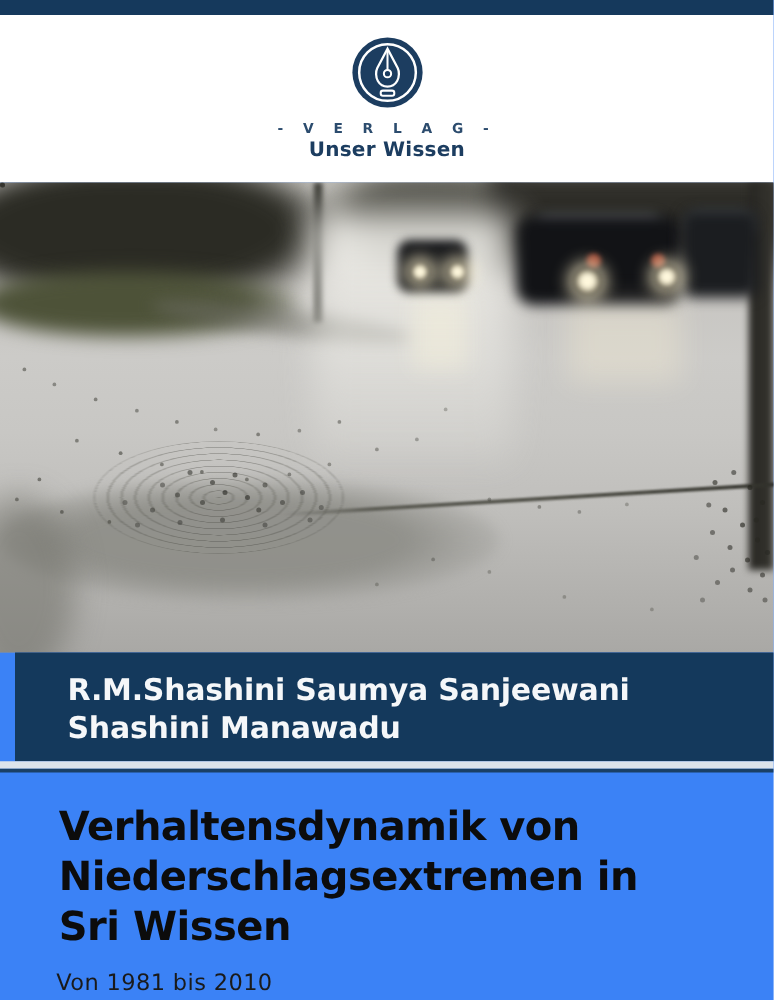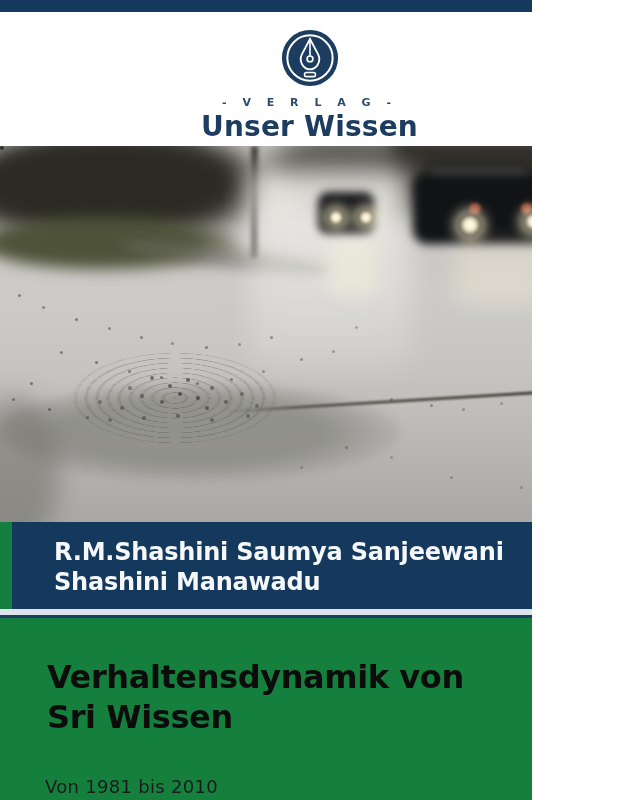--- a/index.html
+++ b/index.html
@@ -1,26 +1,26 @@
 <!DOCTYPE html>
 <html><head>
 <meta charset="utf-8">
 <style>
   html,body{margin:0;padding:0;background:#fff;}
   .cover{
-    position:relative;width:532px;height:800px;background:#15803d;
+    position:relative;width:619px;height:800px;background:#3b82f6;
     overflow:hidden;font-family:"DejaVu Sans","Liberation Sans",sans-serif;
   }
   
   .topbar{position:absolute;top:0;left:0;width:619px;height:12px;background:#15395c;}
   
   .brand{position:absolute;top:12px;left:0;width:619px;height:134px;text-align:center;background:#fff;}
   .logo{display:inline-block;margin-top:17px;width:58px;height:58px;}
   .imprint{margin-top:5px;font-size:11px;font-weight:bold;letter-spacing:6px;color:#2c4c6e;}
-  .pubname{margin-top:1px;font-size:28px;font-weight:bold;color:#1c3d60;letter-spacing:0.2px;}
+  .pubname{margin-top:1px;font-size:16px;font-weight:bold;color:#1c3d60;letter-spacing:0.2px;}
   
   .photo{position:absolute;top:146px;left:0;width:619px;height:376px;overflow:hidden;
     background:
       radial-gradient(ellipse 260px 90px at 52% 4%, rgba(226,224,218,.95), rgba(226,224,218,0) 70%),
       linear-gradient(180deg,#b0aeaa 0px,#bdbbb6 35px,#c7c5c1 80px,#cccbc8 140px,#c8c7c4 200px,#c0bfbc 260px,#b4b3b0 320px,#a9a8a5 376px);
   }
   .photo div{position:absolute;}
   .trees-left{left:-30px;top:-12px;width:300px;height:110px;border-radius:40%;
     background:radial-gradient(ellipse at 45% 45%, #2b2b24 0 55%, rgba(43,43,36,0) 78%);filter:blur(9px);}
   .trees-mid{left:250px;top:-8px;width:190px;height:80px;border-radius:40%;
@@ -94,21 +94,21 @@
     108px 272px rgba(45,45,40,.4),142px 270px rgba(45,45,40,.45),176px 268px rgba(45,45,40,.5),
     210px 272px rgba(45,45,40,.45),246px 268px rgba(45,45,40,.4);}
   
   .author-band{position:absolute;top:522px;left:12px;width:619px;height:87px;background:#14395c;}
   .author-lines{position:absolute;top:15px;left:42px;right:20px;
     color:#f5f7f9;font-weight:bold;font-size:24px;line-height:30px;letter-spacing:-0.2px;}
   
   .sep-gap{position:absolute;top:609px;left:0;width:619px;height:6px;background:#dde4eb;}
   .sep-rule{position:absolute;top:615px;left:0;width:619px;height:3px;background:#1a4066;}
   
-  .title-block{position:absolute;top:641px;left:47px;right:20px;color:#0c0c0c;margin-top:16px;}
+  .title-block{position:absolute;top:641px;left:47px;right:20px;color:#0c0c0c;}
   .title-line{font-size:32px;line-height:40px;font-weight:bold;letter-spacing:-0.4px;}
   .subtitle{position:absolute;top:776px;left:45px;font-size:18px;color:#1a1a1a;letter-spacing:0.3px;}
 </style>
 </head>
 <body>
 
 <div class="cover">
 
   <div class="topbar"></div>
 
@@ -161,18 +161,19 @@
       <div>R.M.Shashini Saumya Sanjeewani</div>
       <div>Shashini Manawadu</div>
     </div>
   </div>
 
   <div class="sep-gap"></div>
   <div class="sep-rule"></div>
 
   <div class="title-block">
     <div class="title-line">Verhaltensdynamik von</div>
+    <div class="title-line">Niederschlagsextremen in</div>
     <div class="title-line">Sri Wissen</div>
   </div>
 
   <div class="subtitle">Von 1981 bis 2010</div>
 
 </div>
 
 </body></html>

